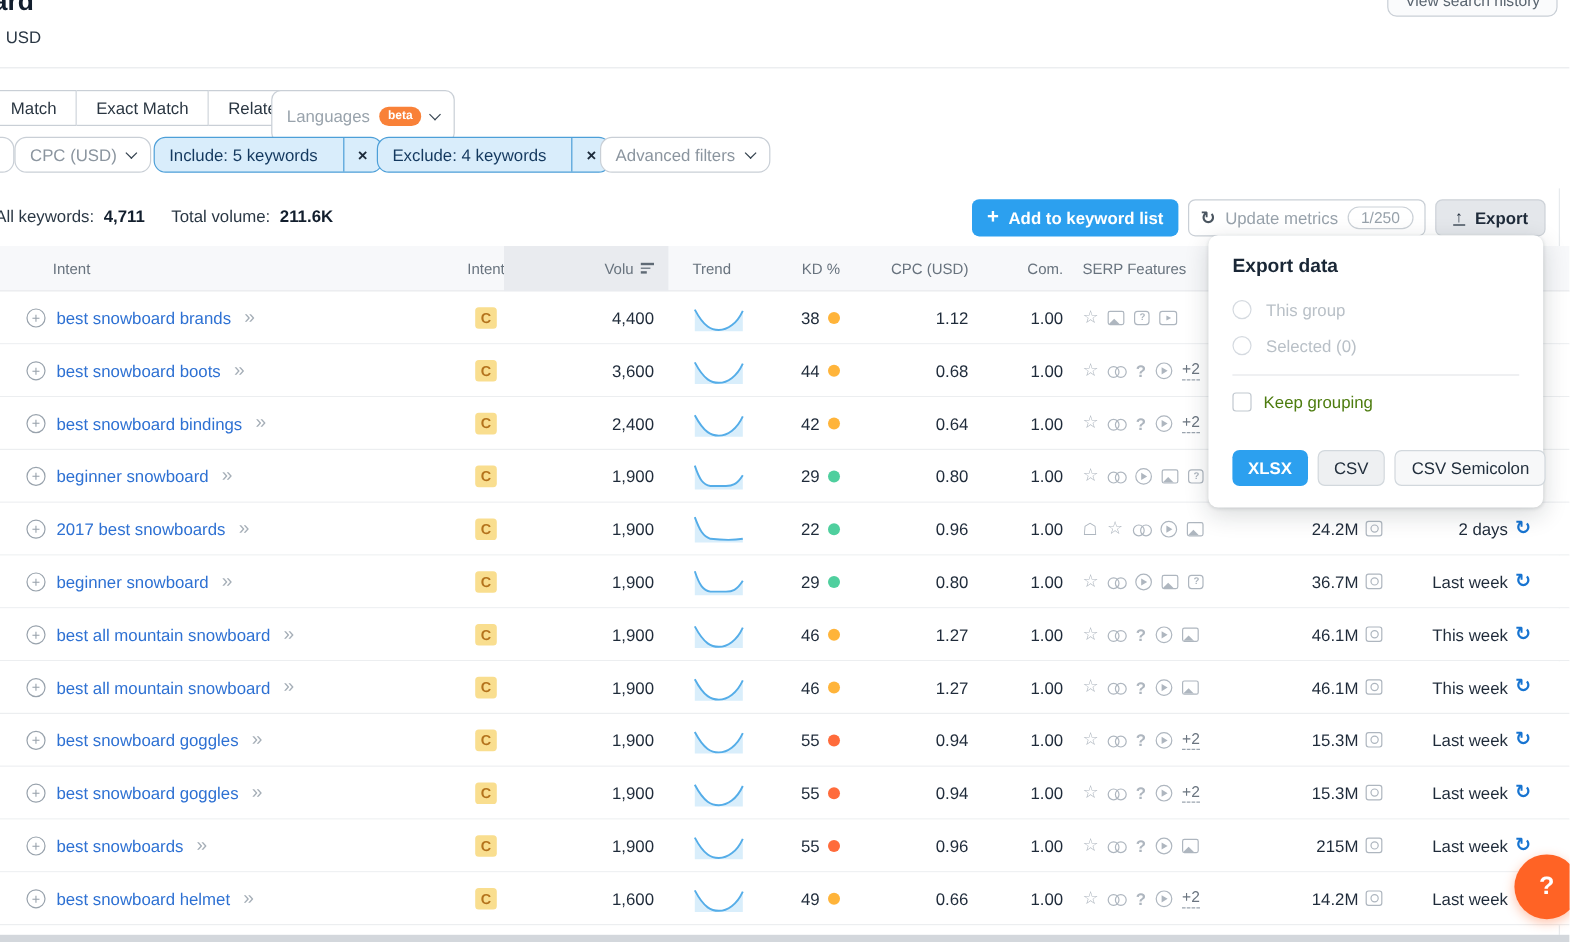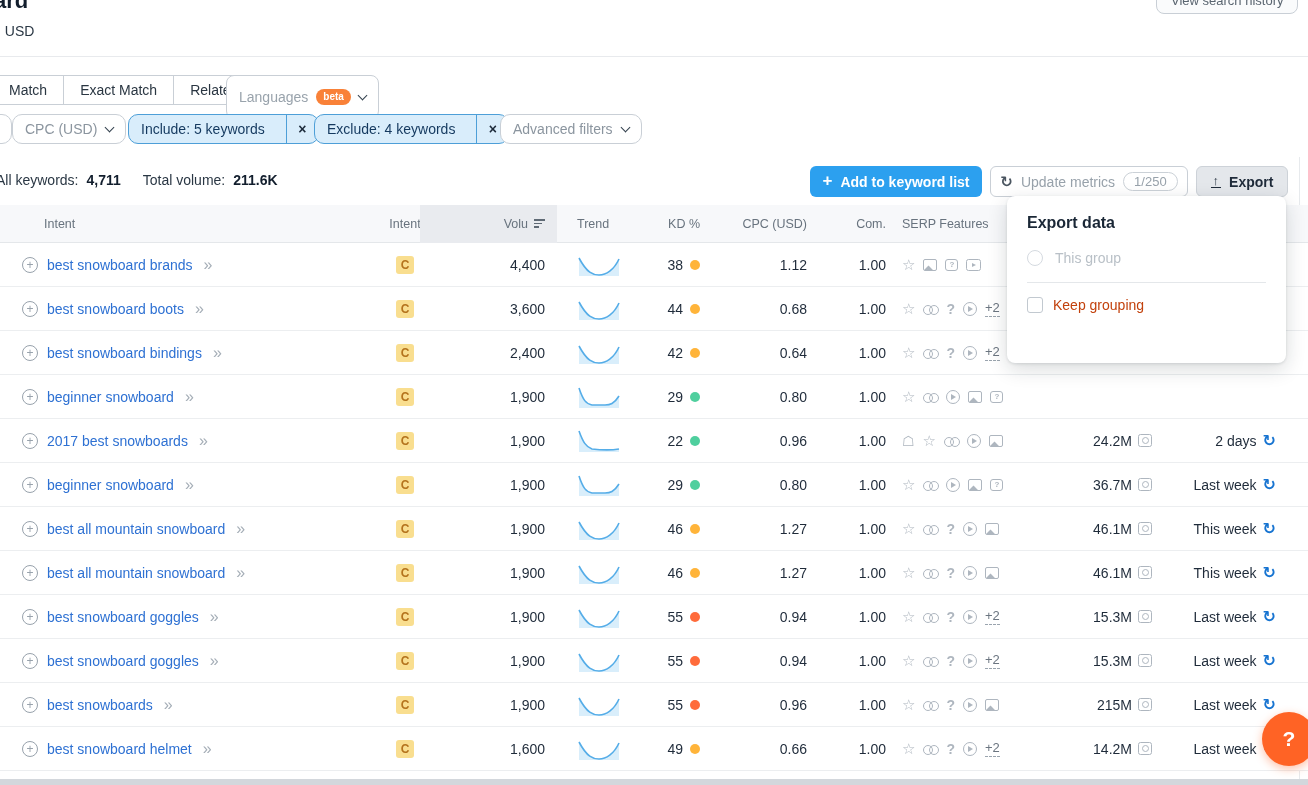--- a/index.html
+++ b/index.html
@@ -139,21 +139,21 @@
   .panel-title{font-size:16px; font-weight:700; color:#1a2736; margin-bottom:16px;}
   .radio-row{display:flex; align-items:center; gap:12px; margin-bottom:10px;
     font-size:14px; color:#222f3d; height:20px;}
   .radio{width:16px; height:16px; border-radius:50%; flex:none;}
   .radio.on{background:var(--accent); border:4.5px solid var(--accent);
     box-shadow:inset 0 0 0 2px #fff;}
   .radio.off{border:1.5px solid #d5dae0; background:#fff;}
   .radio-row.disabled{color:#b9c0c7;}
   .panel-div{height:1px; background:#e4e7ea; margin:14px 0;}
   .check-row{display:flex; align-items:center; gap:10px; font-size:14px;
-    color:#c2410c; margin-bottom:32px;}
+    color:#4d7c0f; margin-bottom:32px;}
   .check-row .cbox{width:16px; height:16px; border:1.5px solid #c2c9d0;
     border-radius:3px; background:#fff; margin-left:0; flex:none;}
   .fmt-row{display:flex; gap:8px;}
   .fmt{height:30px; padding:0 13px; border-radius:6px; font-size:14px;
     display:flex; align-items:center; white-space:nowrap;}
   .fmt.primary{background:var(--accent); color:#fff; font-weight:700;}
   .fmt.gray{background:#eef0f2; border:1px solid #d2d8dd; color:#222f3d;}
   .fmt.outline{background:#f7f8f9; border:1px solid #d2d8dd; color:#222f3d;}
   
   .help-btn{left:1262px; top:712px; width:54px; height:54px; border-radius:50%;
@@ -691,20 +691,29 @@
       </div>
     </div>
   </div>
 
 <div class="abs panel">
   <div class="panel-title">Export data</div>
   <div class="radio-row disabled">
     <span class="radio off"></span>
     <span>This group</span>
   </div>
+  <div class="radio-row disabled">
+    <span class="radio off"></span>
+    <span>Selected (0)</span>
+  </div>
   <div class="panel-div"></div>
   <div class="check-row">
     <span class="cbox"></span>
     <span>Keep grouping</span>
   </div>
+  <div class="fmt-row">
+    <div class="fmt primary">XLSX</div>
+    <div class="fmt gray">CSV</div>
+    <div class="fmt outline">CSV Semicolon</div>
+  </div>
 </div>
 
 <div class="abs help-btn">?</div>
 
 </body></html>

